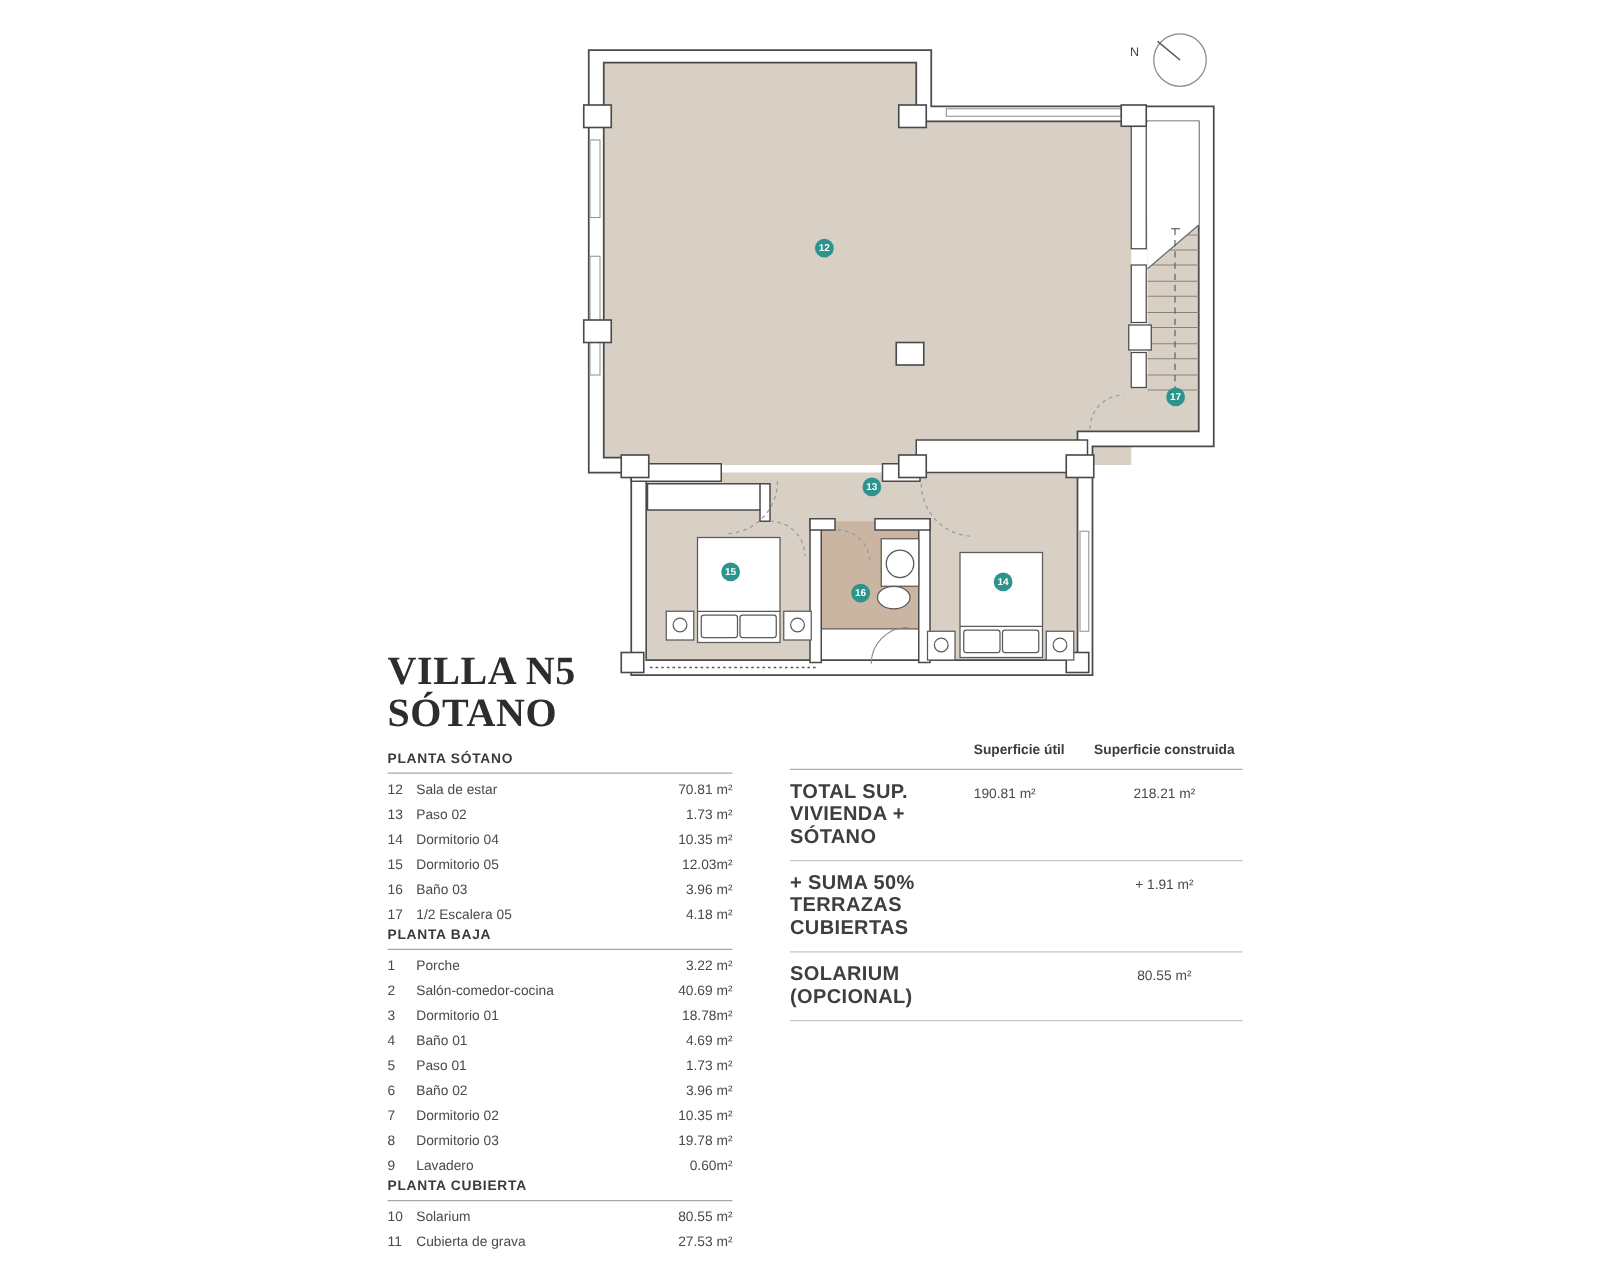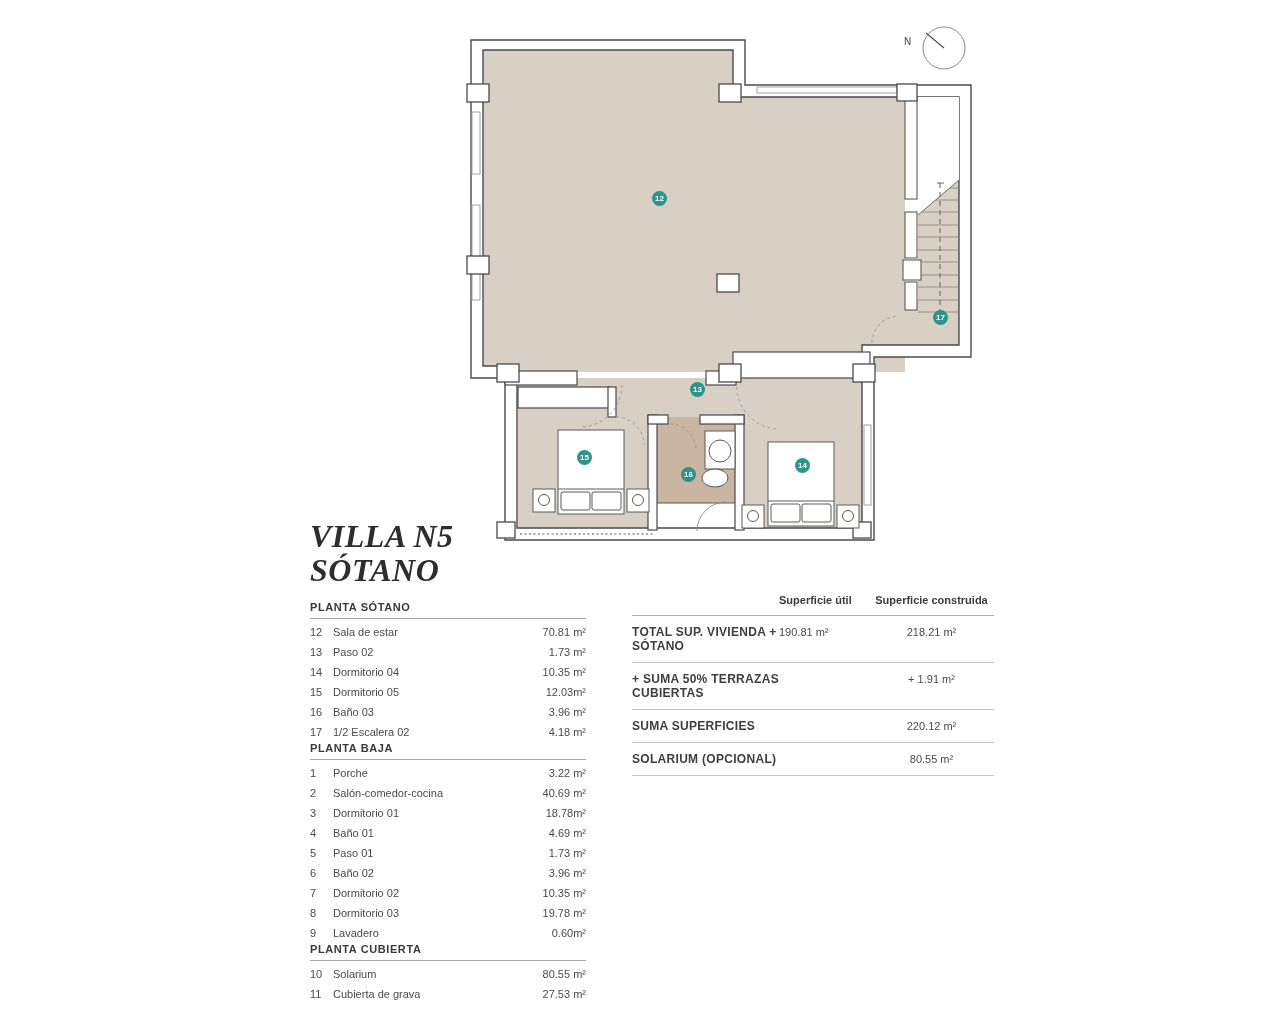--- a/index.html
+++ b/index.html
@@ -7,33 +7,33 @@
           font-family:"Liberation Sans",sans-serif;color:#4a4a4a;}
   
   .plan{position:absolute;left:440px;top:20px;width:560px;height:540px;}
   .plan svg{position:absolute;left:0;top:0;}
   .marker{position:absolute;width:15px;height:15px;border-radius:50%;
           display:flex;align-items:center;justify-content:center;
           color:#ffffff;font-size:8px;font-weight:700;}
   
   .left{position:absolute;left:310px;top:520px;width:276px;}
   .title{font-family:"Liberation Serif",serif;font-size:32px;font-weight:700;
-         line-height:1.06;color:#2d2d2d;letter-spacing:.5px;margin-bottom:13px;font-style:italic;}
+         line-height:1.06;color:#2d2d2d;letter-spacing:.5px;margin-bottom:13px;}
   .sec-header{font-size:11px;font-weight:700;color:#3a3a3a;
               letter-spacing:.6px;padding-bottom:5px;border-bottom:1px solid #a8a8a8;}
   .sec-rows{padding-top:3px;}
   .row{display:flex;font-size:11px;color:#4a4a4a;padding:4px 0;}
   .row .num{width:23px;}
   .row .name{flex:1;}
   .row .area{text-align:right;white-space:nowrap;margin-left:48px;}
   
   .summary{position:absolute;left:632px;top:594px;width:362px;font-size:11px;color:#4a4a4a;}
   .srow{display:flex;align-items:baseline;padding:9px 0;border-bottom:1px solid #c6c6c6;}
   .srow.head{padding:0 0 9px 0;border-bottom:1px solid #adadad;font-weight:700;color:#3c3c3c;}
-  .sl{flex:1;font-weight:700;font-size:12px;letter-spacing:.3px;color:#3e3e3e;}
+  .sl{flex:1;font-weight:700;font-size:16px;letter-spacing:.3px;color:#3e3e3e;}
   .su{width:90px;text-align:left;}
   .sc{width:125px;text-align:center;}
 </style>
 </head>
 <body>
 
 <div class="canvas">
 
   <div class="plan">
     <svg viewBox="440 20 560 540" width="560" height="540" xmlns="http://www.w3.org/2000/svg">
@@ -193,21 +193,21 @@
           <span class="name">Dormitorio 05</span>
           <span class="area">12.03m²</span>
         </div>
       <div class="row">
           <span class="num">16</span>
           <span class="name">Baño 03</span>
           <span class="area">3.96 m²</span>
         </div>
       <div class="row">
           <span class="num">17</span>
-          <span class="name">1/2 Escalera 02</span>
+          <span class="name">1/2 Escalera 05</span>
           <span class="area">4.18 m²</span>
         </div>
     </div>
 
     <div class="sec-header">PLANTA BAJA</div>
     <div class="sec-rows">
       <div class="row">
           <span class="num">1</span>
           <span class="name">Porche</span>
           <span class="area">3.22 m²</span>
@@ -279,24 +279,19 @@
       <span class="sl">TOTAL SUP. VIVIENDA + SÓTANO</span>
       <span class="su">190.81 m²</span>
       <span class="sc">218.21 m²</span>
     </div>
     <div class="srow">
       <span class="sl">+ SUMA 50% TERRAZAS CUBIERTAS</span>
       <span class="su"></span>
       <span class="sc">+ 1.91 m²</span>
     </div>
     <div class="srow">
-      <span class="sl">SUMA SUPERFICIES</span>
-      <span class="su"></span>
-      <span class="sc">220.12 m²</span>
-    </div>
-    <div class="srow">
       <span class="sl">SOLARIUM (OPCIONAL)</span>
       <span class="su"></span>
       <span class="sc">80.55 m²</span>
     </div>
   </div>
 
 </div>
 
 </body></html>

